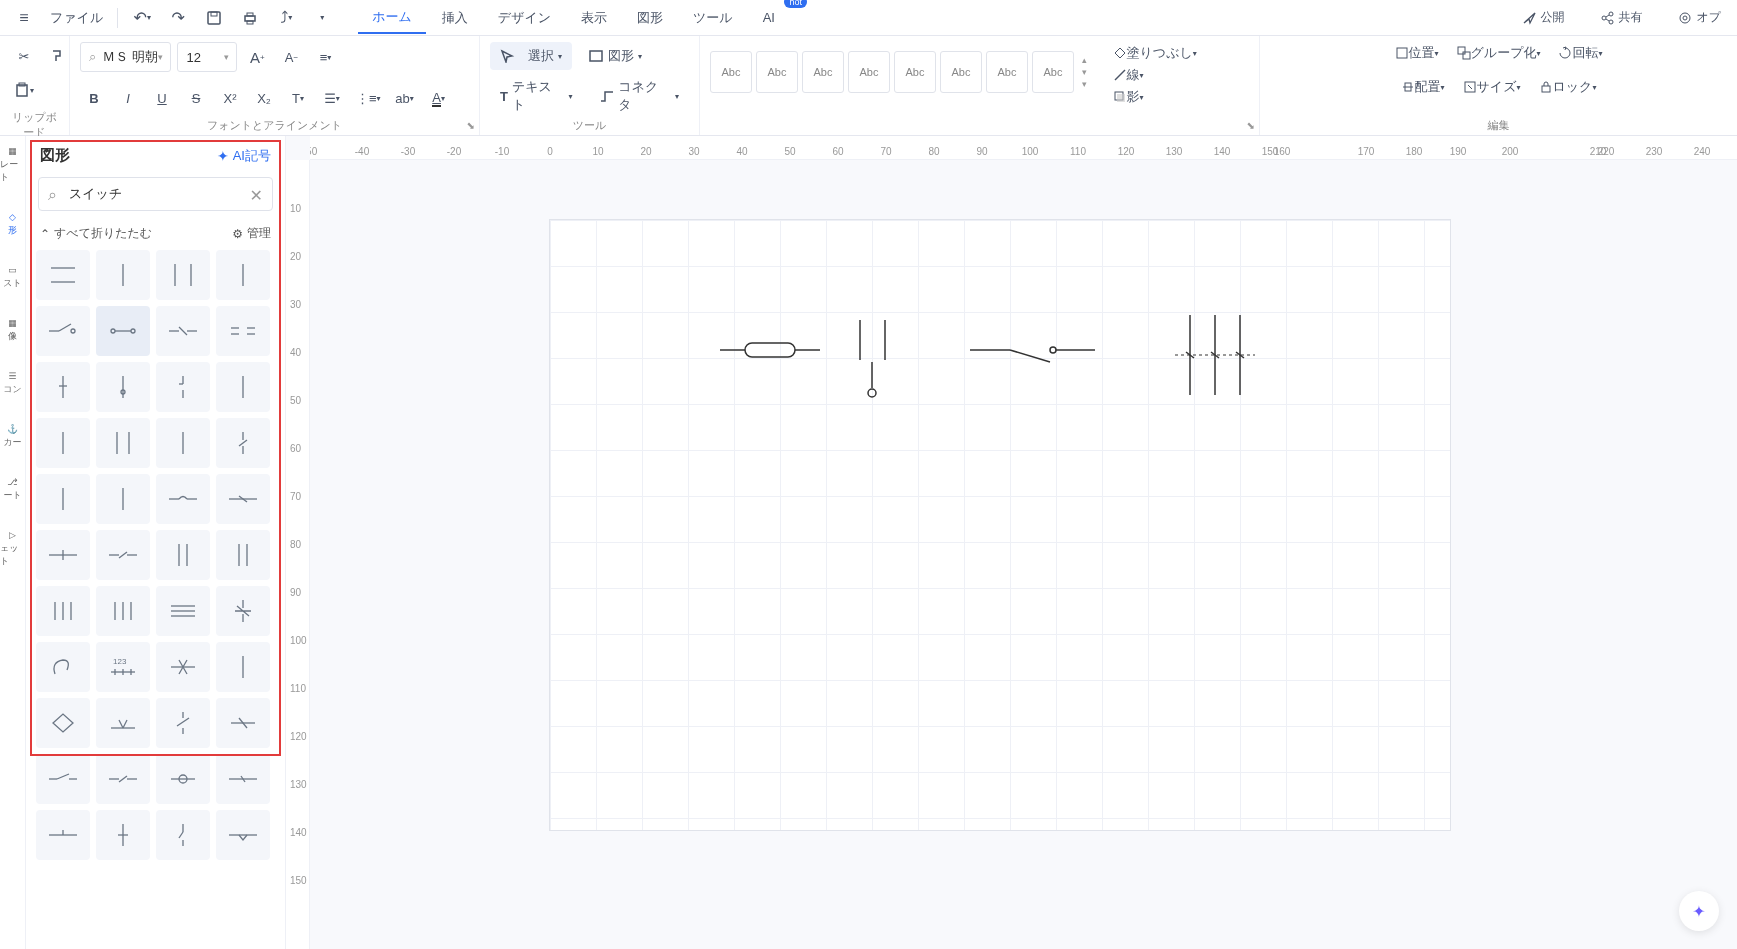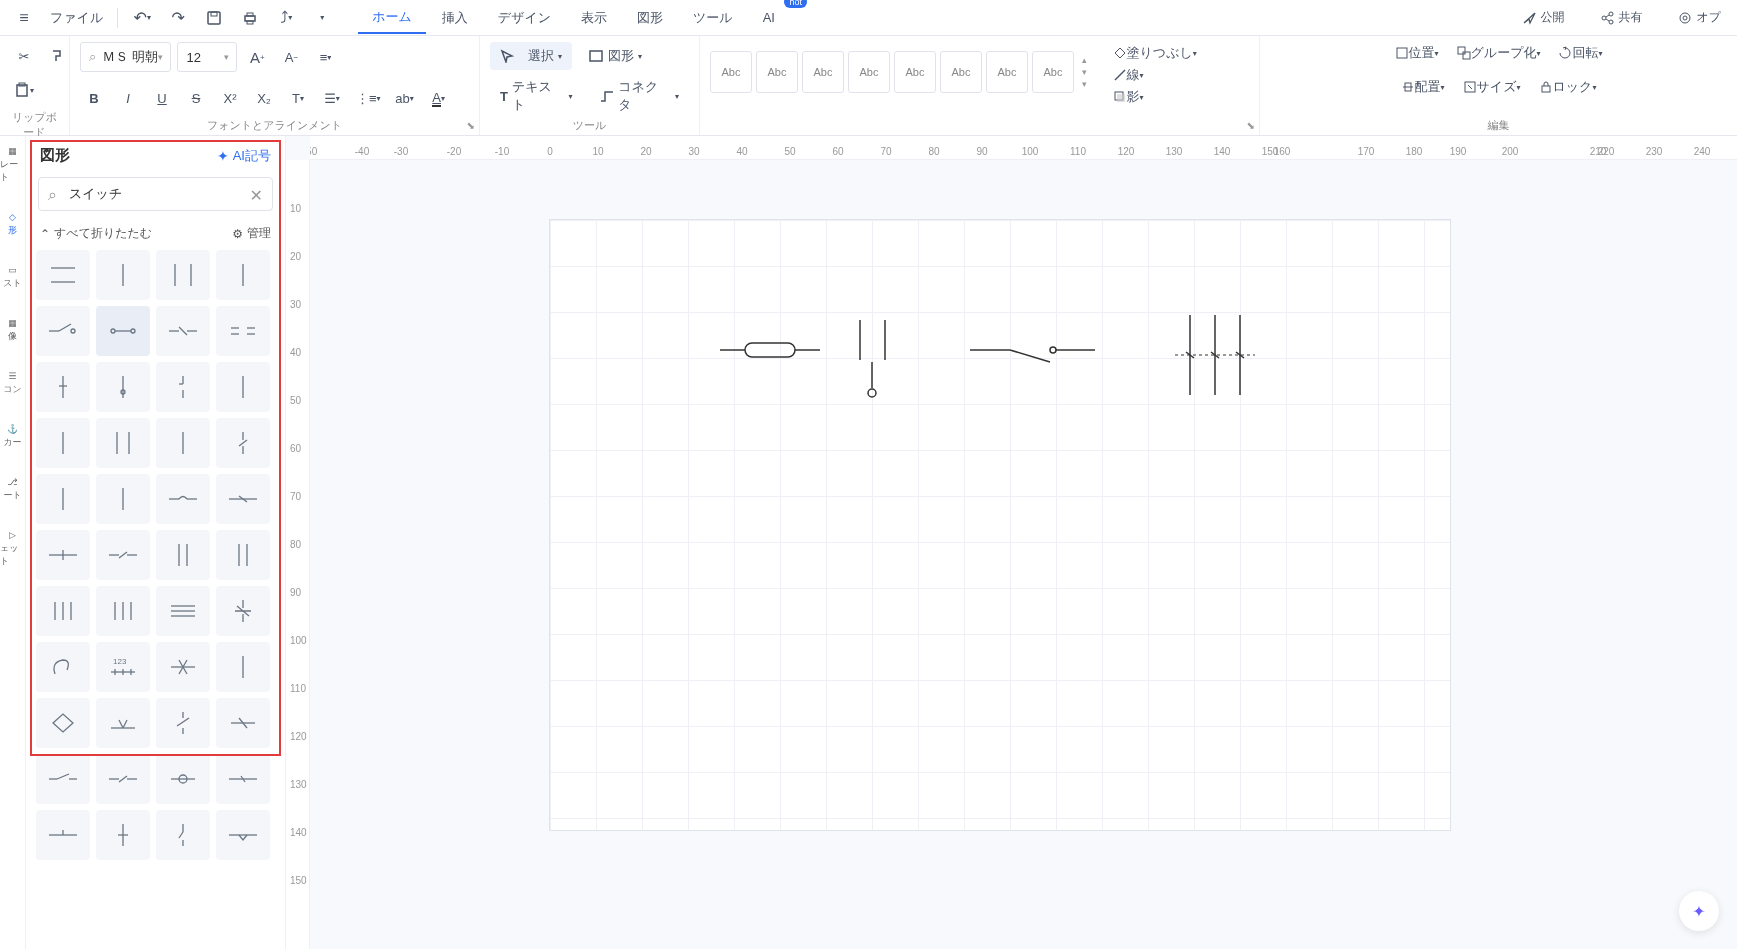--- a/index.html
+++ b/index.html
@@ -686,21 +686,21 @@
             </svg>
           </div>
       </div>
     </div>
   </div>
 
   <div class="canvas-wrap">
     <div class="ruler-h" id="ruler-h">
         <div class="tick" style="left: 0px;">-50</div>
         <div class="tick" style="left: 52px;">-40</div>
-        <div class="tick" style="left: 91px;">-30</div>
+        <div class="tick" style="left: 98px;">-30</div>
         <div class="tick" style="left: 144px;">-20</div>
         <div class="tick" style="left: 192px;">-10</div>
         <div class="tick" style="left: 240px;">0</div>
         <div class="tick" style="left: 288px;">10</div>
         <div class="tick" style="left: 336px;">20</div>
         <div class="tick" style="left: 384px;">30</div>
         <div class="tick" style="left: 432px;">40</div>
         <div class="tick" style="left: 480px;">50</div>
         <div class="tick" style="left: 528px;">60</div>
         <div class="tick" style="left: 576px;">70</div>

